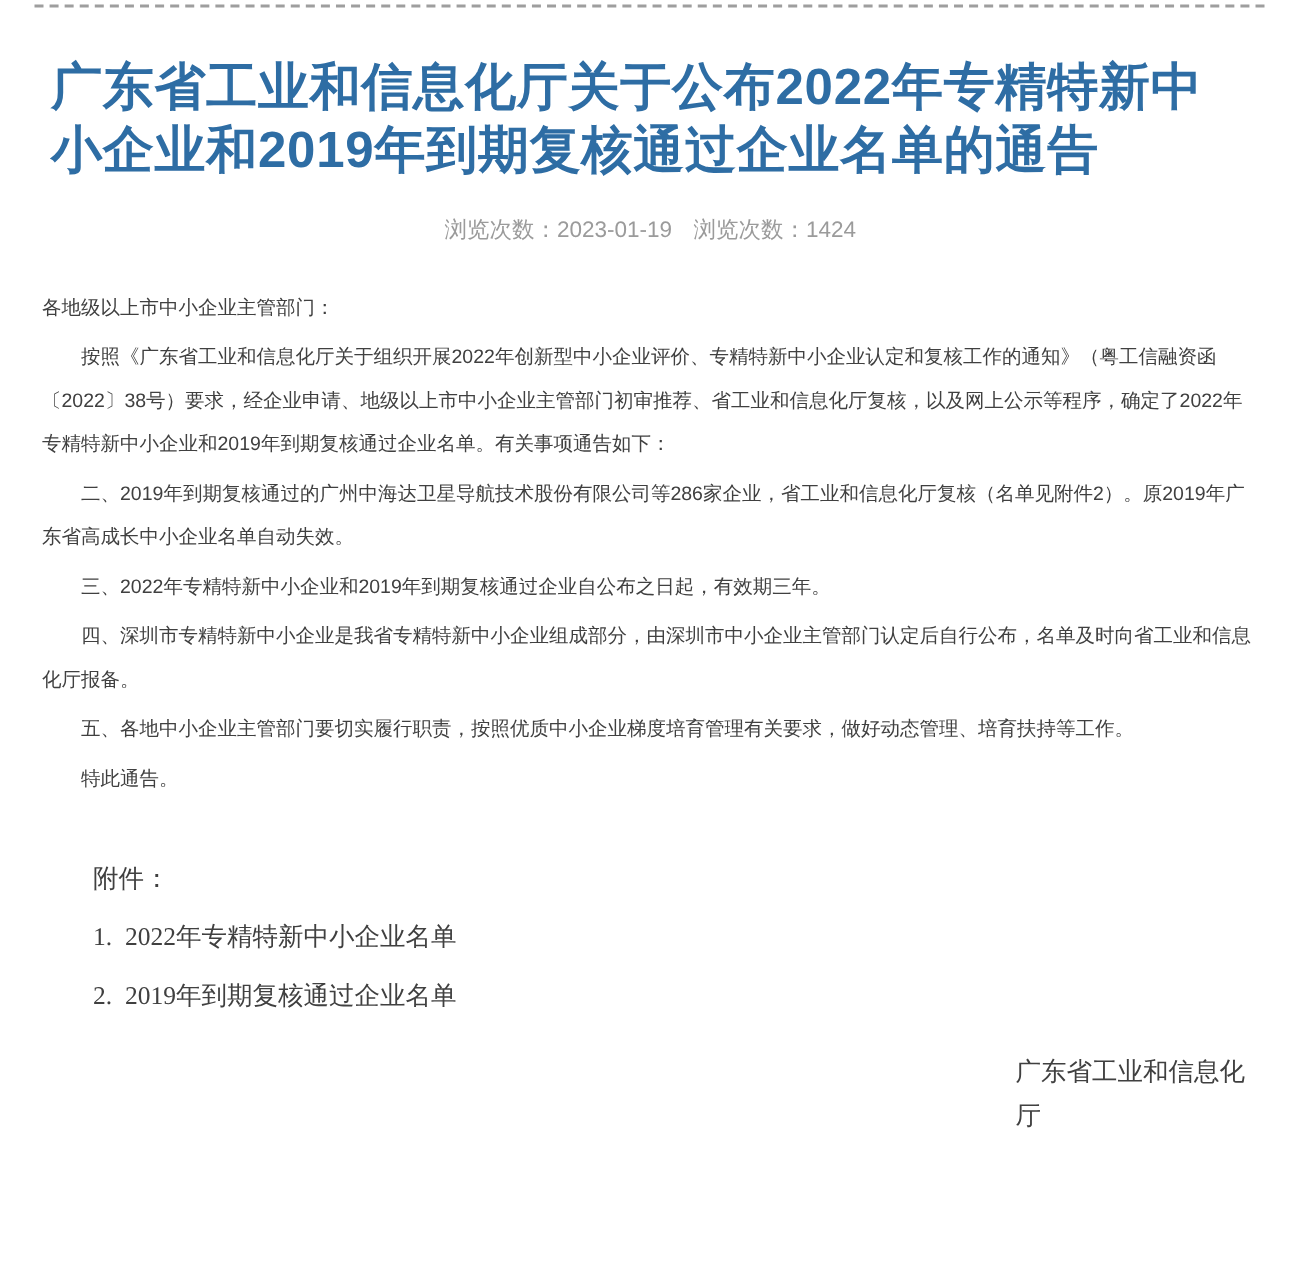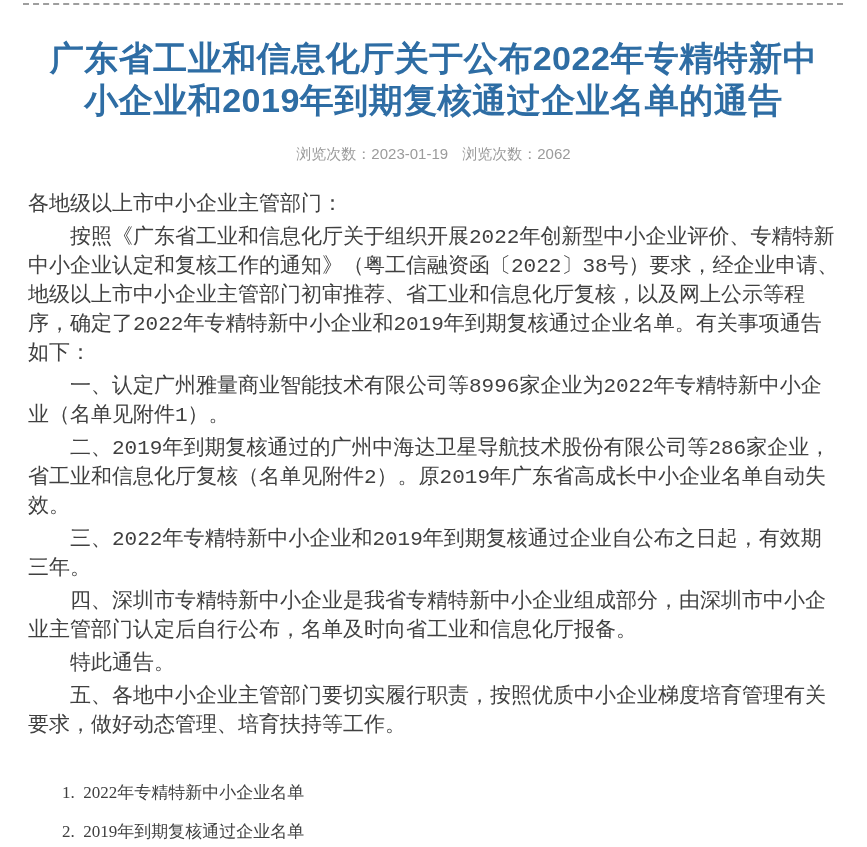--- a/index.html
+++ b/index.html
@@ -21,42 +21,40 @@
     left: 23px;
     width: 820px;
     height: 0;
     border-top: 2px dashed #9e9e9e;
   }
   .article {
     padding: 0 28px;
   }
   .page-title {
     margin: 37px 6px 0 6px;
-    text-align: center;
     color: #2e6da4;
     font-size: 34px;
     line-height: 42px;
     font-weight: bold;
     letter-spacing: 0.5px;
   }
   .meta {
     margin-top: 24px;
     text-align: center;
     color: #9b9b9b;
     font-size: 15px;
     line-height: 18px;
   }
   .meta .views-group {
     margin-left: 10px;
   }
   .content {
     margin-top: 27px;
-    font-size: 21px;
+    font-size: 13px;
     line-height: 29px;
-    font-family: Liberation Mono, monospace;
   }
   .content p {
     margin: 0 0 4px 0;
   }
   .content p.indent {
     text-indent: 2em;
   }
   .attachments {
     margin-top: 38px;
     font-size: 17px;
@@ -87,35 +85,35 @@
 <body>
 
 <div class="top-dash"></div>
 
 <div class="article">
 
   <h1 class="page-title">广东省工业和信息化厅关于公布2022年专精特新中小企业和2019年到期复核通过企业名单的通告</h1>
 
   <div class="meta">
     <span>浏览次数：</span><span>2023-01-19</span>
-    <span class="views-group"><span>浏览次数：</span><span>2062</span></span>
+    <span class="views-group"><span>浏览次数：</span><span>1424</span></span>
   </div>
 
   <div class="content">
     <p>各地级以上市中小企业主管部门：</p>
     <p class="indent">按照《广东省工业和信息化厅关于组织开展2022年创新型中小企业评价、专精特新中小企业认定和复核工作的通知》（粤工信融资函〔2022〕38号）要求，经企业申请、地级以上市中小企业主管部门初审推荐、省工业和信息化厅复核，以及网上公示等程序，确定了2022年专精特新中小企业和2019年到期复核通过企业名单。有关事项通告如下：</p>
-    <p class="indent">一、认定广州雅量商业智能技术有限公司等8996家企业为2022年专精特新中小企业（名单见附件1）。</p>
     <p class="indent">二、2019年到期复核通过的广州中海达卫星导航技术股份有限公司等286家企业，省工业和信息化厅复核（名单见附件2）。原2019年广东省高成长中小企业名单自动失效。</p>
     <p class="indent">三、2022年专精特新中小企业和2019年到期复核通过企业自公布之日起，有效期三年。</p>
     <p class="indent">四、深圳市专精特新中小企业是我省专精特新中小企业组成部分，由深圳市中小企业主管部门认定后自行公布，名单及时向省工业和信息化厅报备。</p>
+    <p class="indent">五、各地中小企业主管部门要切实履行职责，按照优质中小企业梯度培育管理有关要求，做好动态管理、培育扶持等工作。</p>
     <p class="indent">特此通告。</p>
-    <p class="indent">五、各地中小企业主管部门要切实履行职责，按照优质中小企业梯度培育管理有关要求，做好动态管理、培育扶持等工作。</p>
   </div>
 
   <div class="attachments">
+    <p class="attach-label">附件：</p>
     <p class="attach-item">1.  2022年专精特新中小企业名单</p>
     <p class="attach-item">2.  2019年到期复核通过企业名单</p>
   </div>
 
   <div class="signature">
     <p class="sig-org">广东省工业和信息化厅</p>
 
   </div>
 
 </div>

